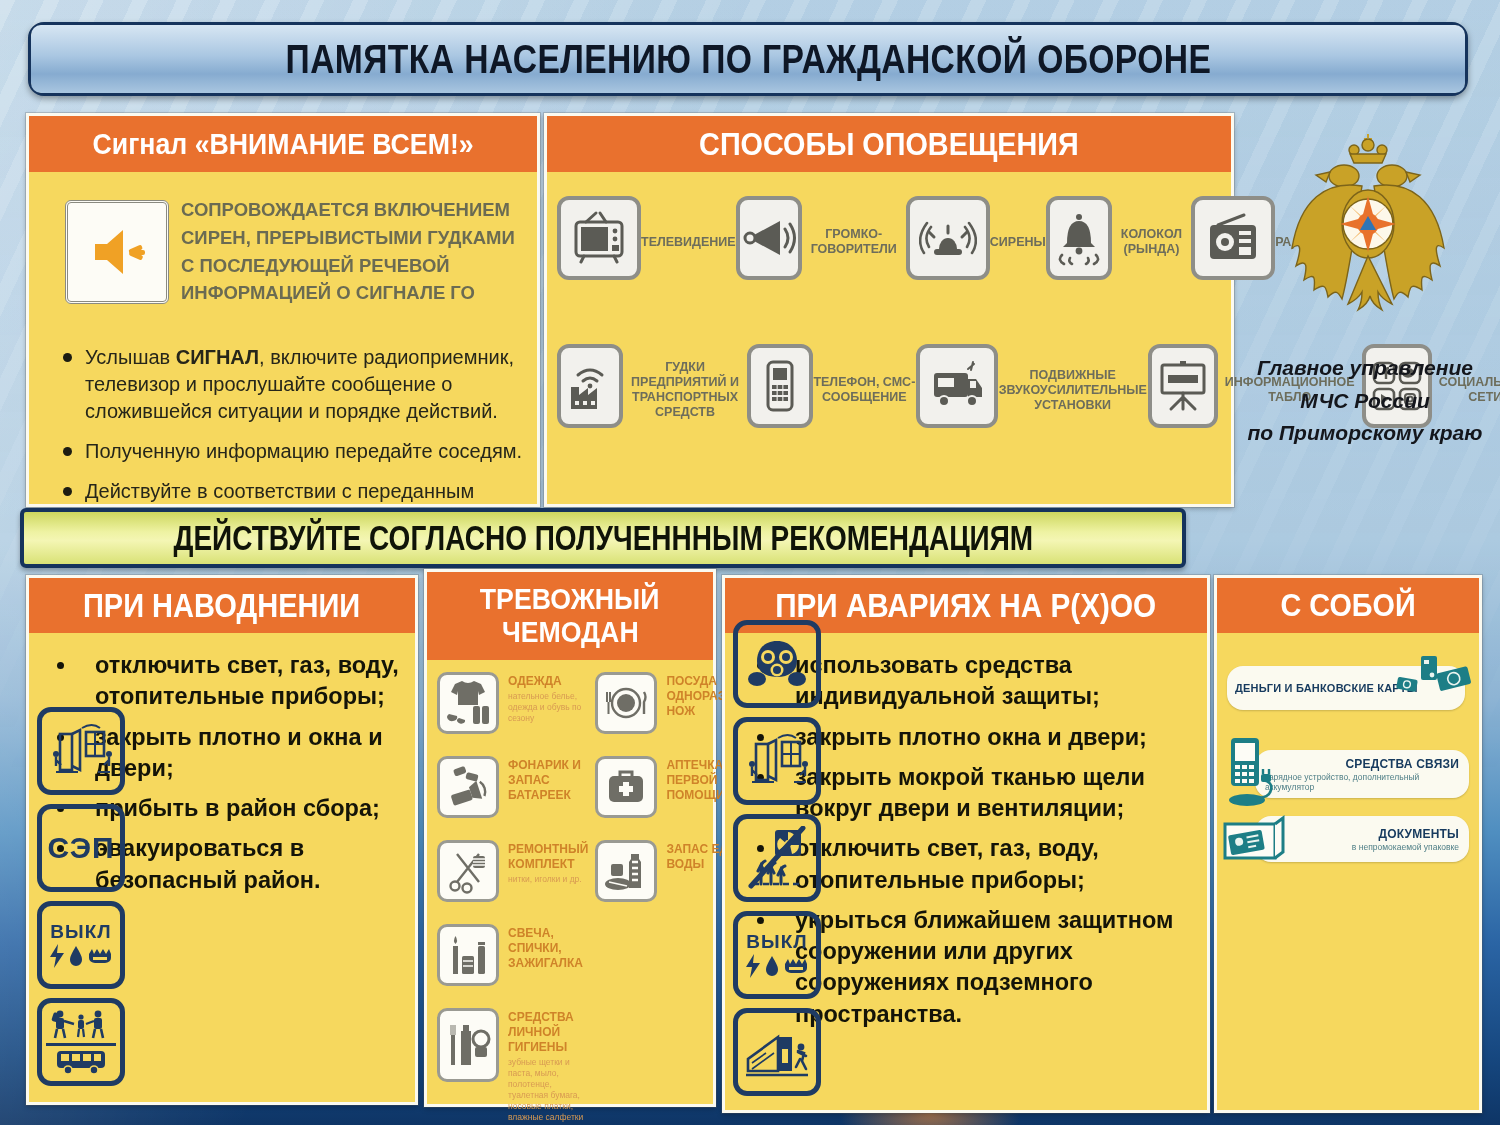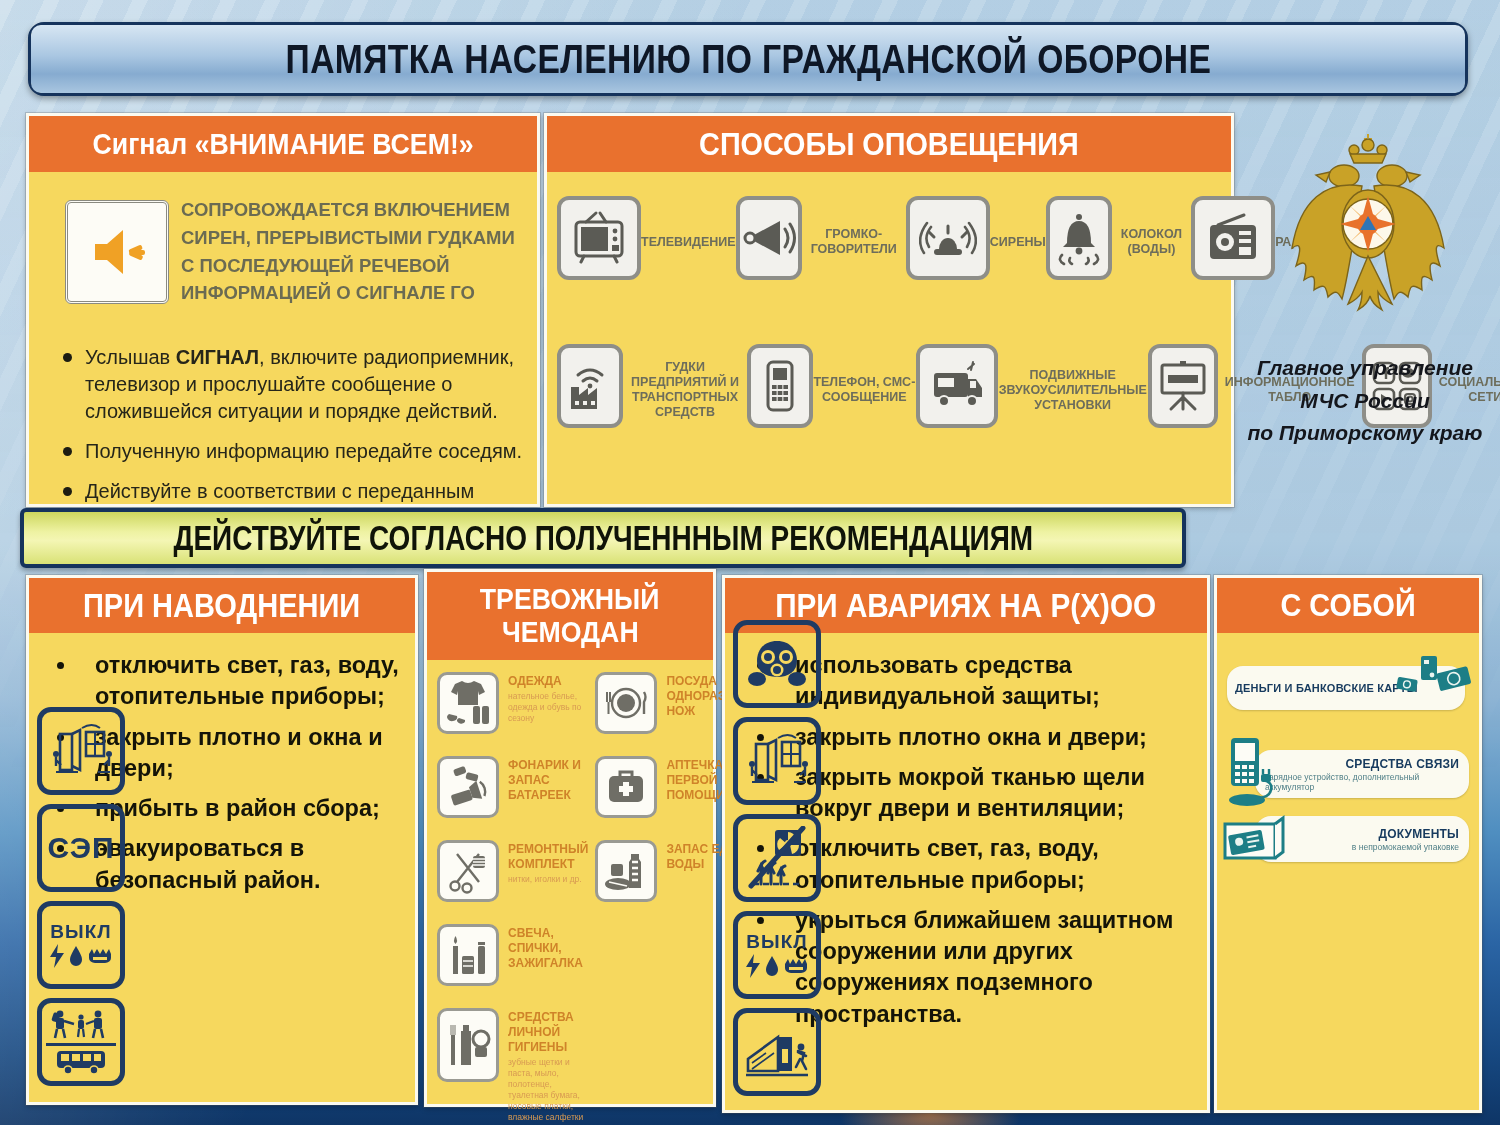--- a/index.html
+++ b/index.html
@@ -158,21 +158,21 @@
       <div class="ntile">
           <span>
         <svg width="58" height="58" viewBox="0 0 58 58">
           <circle cx="29" cy="8" r="3" fill="#5b5b55"></circle>
           <path d="M17,34 q0,-22 12,-22 q12,0 12,22 l4,4 l-32,0 z" fill="#5b5b55"></path>
           <circle cx="29" cy="42" r="3.4" fill="#5b5b55"></circle>
           <path d="M12,46 q-5,5 2,9 M46,46 q5,5 -2,9 M20,49 q-2,4 2,6 M38,49 q2,4 -2,6" stroke="#5b5b55" stroke-width="2.6" fill="none" stroke-linecap="round"></path>
         </svg>
           </span>
         </div>
-      <div class="nlabel">КОЛОКОЛ (ВОДЫ)</div>
+      <div class="nlabel">КОЛОКОЛ (РЫНДА)</div>
     </div>
     <div class="ncell">
       <div class="ntile">
           <span>
         <svg width="58" height="58" viewBox="0 0 58 58">
           <path d="M14,16 L40,6" stroke="#5b5b55" stroke-width="3" stroke-linecap="round"></path>
           <rect x="6" y="16" width="46" height="34" rx="4" fill="#5b5b55"></rect>
           <circle cx="21" cy="33" r="9" fill="#f2f1ed"></circle>
               <circle cx="21" cy="33" r="4" fill="#5b5b55"></circle>
           <rect x="35" y="22" width="12" height="4" fill="#f2f1ed"></rect>

